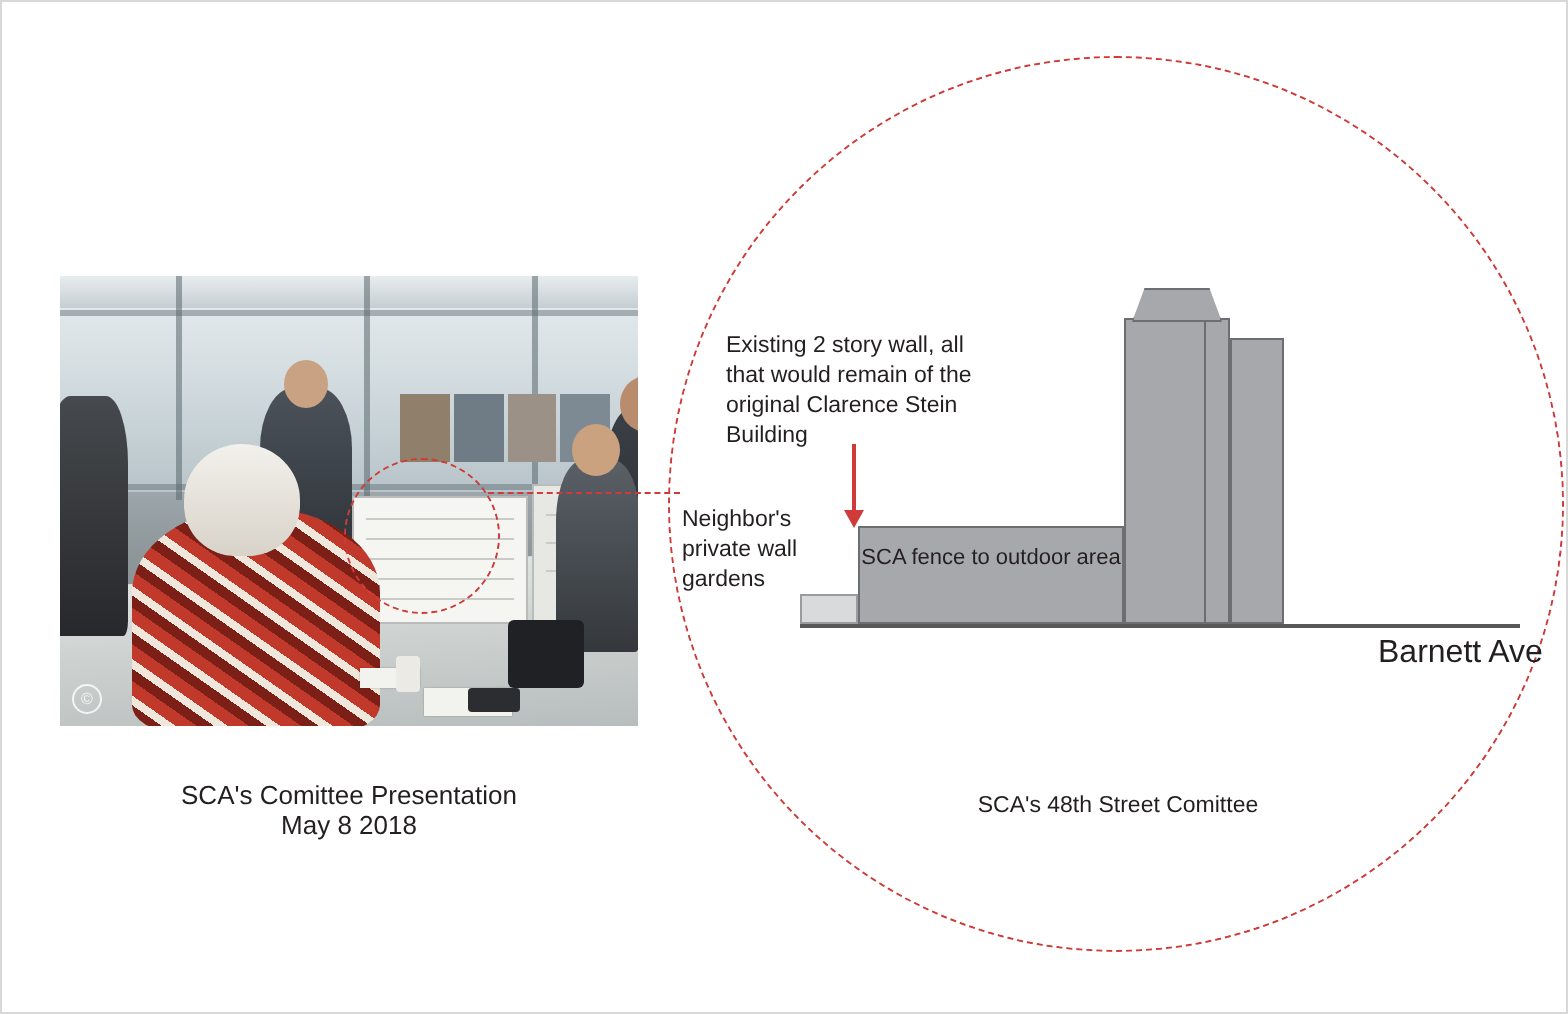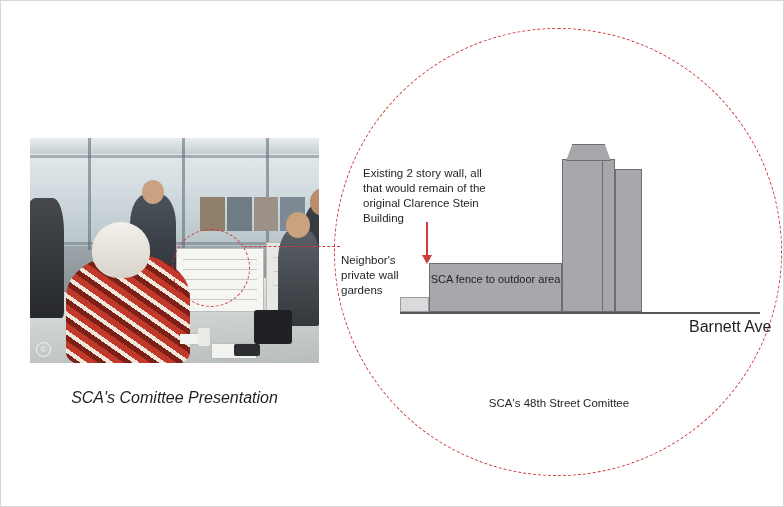--- a/index.html
+++ b/index.html
@@ -182,24 +182,23 @@
     line-height: 13px;
     text-align: center;
   }
 
   .photo-caption {
     position: absolute;
     left: 0;
     top: 252px;
     width: 289px;
     text-align: center;
-    font-size: 16px;
+    font-size: 13px;
     line-height: 15px;
     color: #231f20;
-    font-style: italic;
   }
 
   
   .dashed-circle {
     position: absolute;
     left: 333px;
     top: 27px;
     width: 448px;
     height: 448px;
     border: 1.4px dashed #cf3b38;
@@ -419,20 +418,21 @@
       <div class="ph-paper" style="left:150px; top:196px; width:30px; height:10px;"></div>
       <div class="ph-cup"></div>
       <div class="ph-phone"></div>
       <div class="ph-bag"></div>
 
       <div class="ph-stamp">©</div>
     </div>
 
     <div class="photo-caption">
       <div>SCA's Comittee Presentation</div>
+      <div>May 8 2018</div>
     </div>
   </div>
 
   <div class="dashed-circle"></div>
   <div class="dashed-circle-small"></div>
   <div class="leader-line"></div>
 
   <div class="callout-text">Existing 2 story wall, all that would remain of the original Clarence Stein Building</div>
   <div class="callout-arrow"></div>
 

